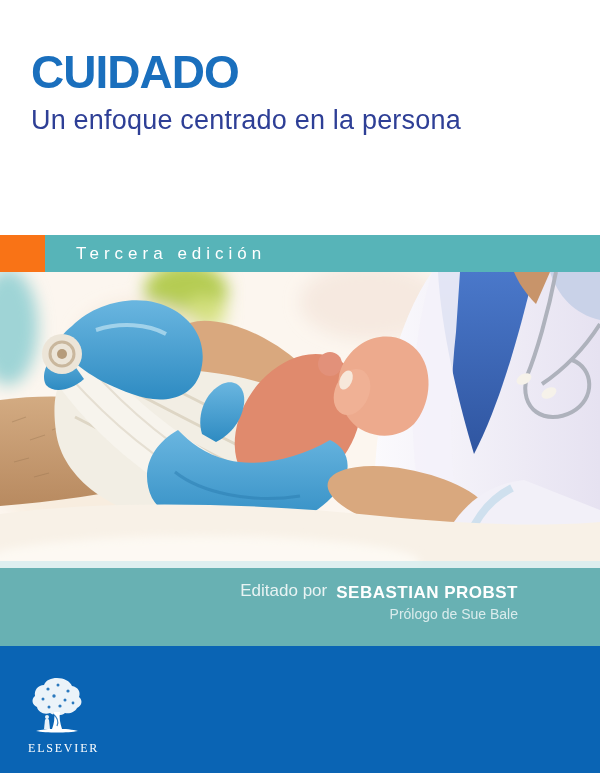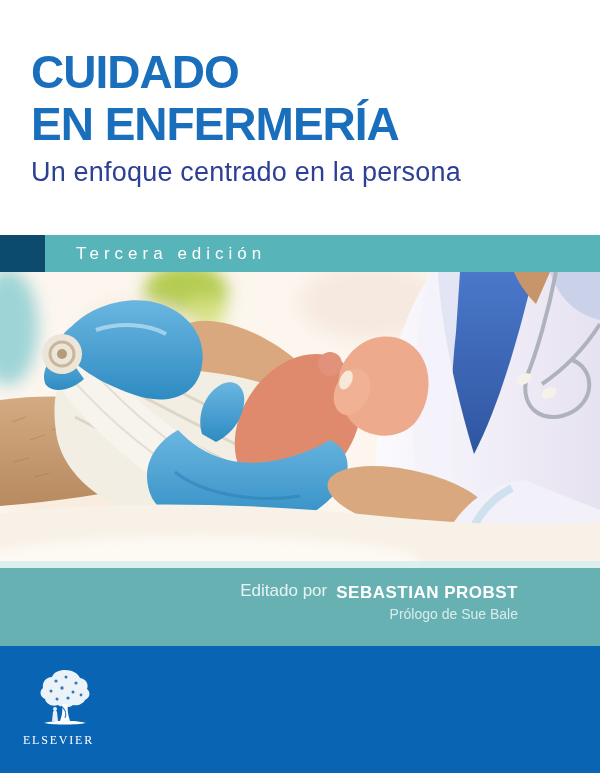--- a/index.html
+++ b/index.html
@@ -1,17 +1,17 @@
 <!DOCTYPE html>
 <html style="--title-blue: #1a6fbd; --subtitle-navy: #2e3f96; --band-teal: #57b4b8; --band-teal-bottom: #68b1b3; --footer-blue: #0a64b4; --glove-blue: #4da2d4;"><head>
 <meta charset="utf-8">
 <style>
   html,body{margin:0;padding:0;background:#ffffff;}
   .cover{
-    position:relative;width:600px;height:773px;overflow:hidden;background:#0c4a6e;
+    position:relative;width:600px;height:773px;overflow:hidden;background:#f97316;
     font-family:"Liberation Sans",sans-serif;
   }
   
   .header{height:235px;box-sizing:border-box;padding:46px 0 0 31px;background:#fff;}
   .title-line{
     font-size:46px;font-weight:bold;line-height:52px;letter-spacing:-1px;
     color:var(--title-blue,#1a6fbd);white-space:nowrap;
   }
   .subtitle{
     margin-top:7px;font-size:27px;font-weight:400;letter-spacing:.2px;
@@ -33,36 +33,35 @@
     height:78px;background:var(--band-teal-bottom,#68b1b3);box-sizing:border-box;
     padding:13px 82px 0 0;text-align:right;color:#fff;
   }
   .editor-line1{white-space:nowrap;}
   .editor-prefix{font-size:17px;font-weight:300;opacity:.85;margin-right:9px;vertical-align:2px;}
   .editor-name{font-size:17px;font-weight:bold;letter-spacing:.5px;}
   .editor-line2{margin-top:3px;font-size:14px;font-weight:300;opacity:.75;white-space:nowrap;}
   
   .footer{height:127px;background:var(--footer-blue,#0a64b4);position:relative;}
   .publisher-logo{
-    position:absolute;left:28px;top:22px;width:66px;display:flex;flex-direction:column;
-    align-items:flex-end;
+    position:absolute;left:28px;top:30px;width:66px;display:flex;flex-direction:column;
+    align-items:flex-start;
   }
   .publisher-name{
     margin-top:3px;color:#ffffff;font-family:"Liberation Serif",serif;
     font-size:12px;letter-spacing:1.8px;white-space:nowrap;
   }
 </style>
 </head>
 <body>
 
 <div class="cover">
 
   <div class="header">
     <div class="title-line">CUIDADO</div>
-    <div class="title-line">EN ENFERMERÍA</div>
     <div class="subtitle">Un enfoque centrado en la persona</div>
   </div>
 
   <div class="edition-band">
     <span>Tercera edición</span>
   </div>
 
   <div class="photo">
     <svg width="600" height="296" viewBox="0 0 600 296" role="img">
       <defs>

